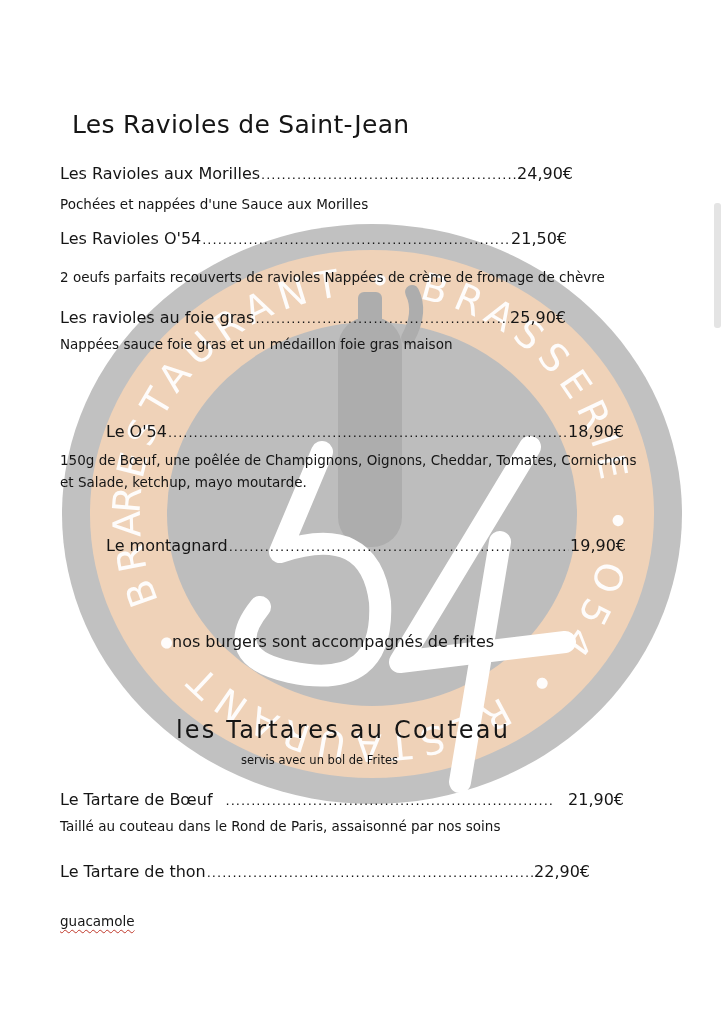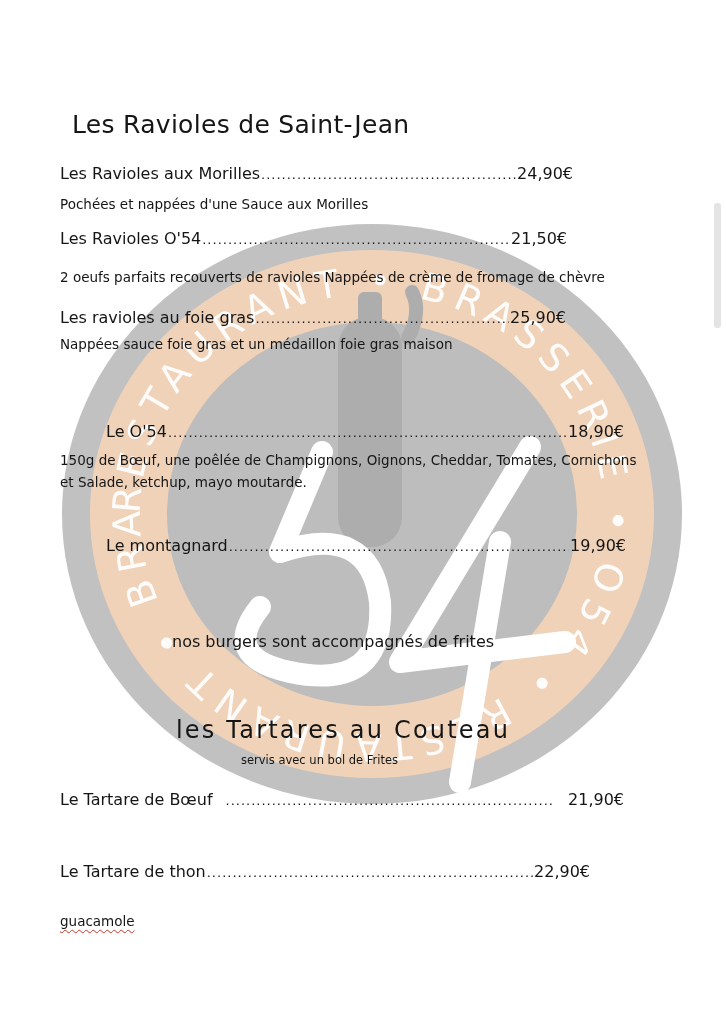--- a/index.html
+++ b/index.html
@@ -96,20 +96,21 @@
     <div class="abs note" style="left:172px; top:632px;">nos burgers sont accompagnés de frites</div>
 
     <div class="abs h3" style="left:176px; top:716px;">les Tartares au Couteau</div>
     <div class="abs sub" style="left:241px; top:753px;">servis avec un bol de Frites</div>
 
     <div class="abs item" style="left:60px; top:790px; width:564px;gap:12px;">
       <span class="name">Le Tartare de Bœuf</span>
       <span class="dots">................................................................................................</span>
       <span class="price">21,90€</span>
     </div>
+    <div class="abs desc" style="left:60px; top:815px;">Taillé au couteau dans le Rond de Paris, assaisonné par nos soins</div>
 
     <div class="abs item" style="left:60px; top:862px; width:530px;">
       <span class="name">Le Tartare de thon</span>
       <span class="dots">................................................................................................</span>
       <span class="price">22,90€</span>
     </div>
     <div class="abs desc" style="left:60px; top:910px;">
       <span class="squiggle">guacamole</span>
     </div>
   </div>

